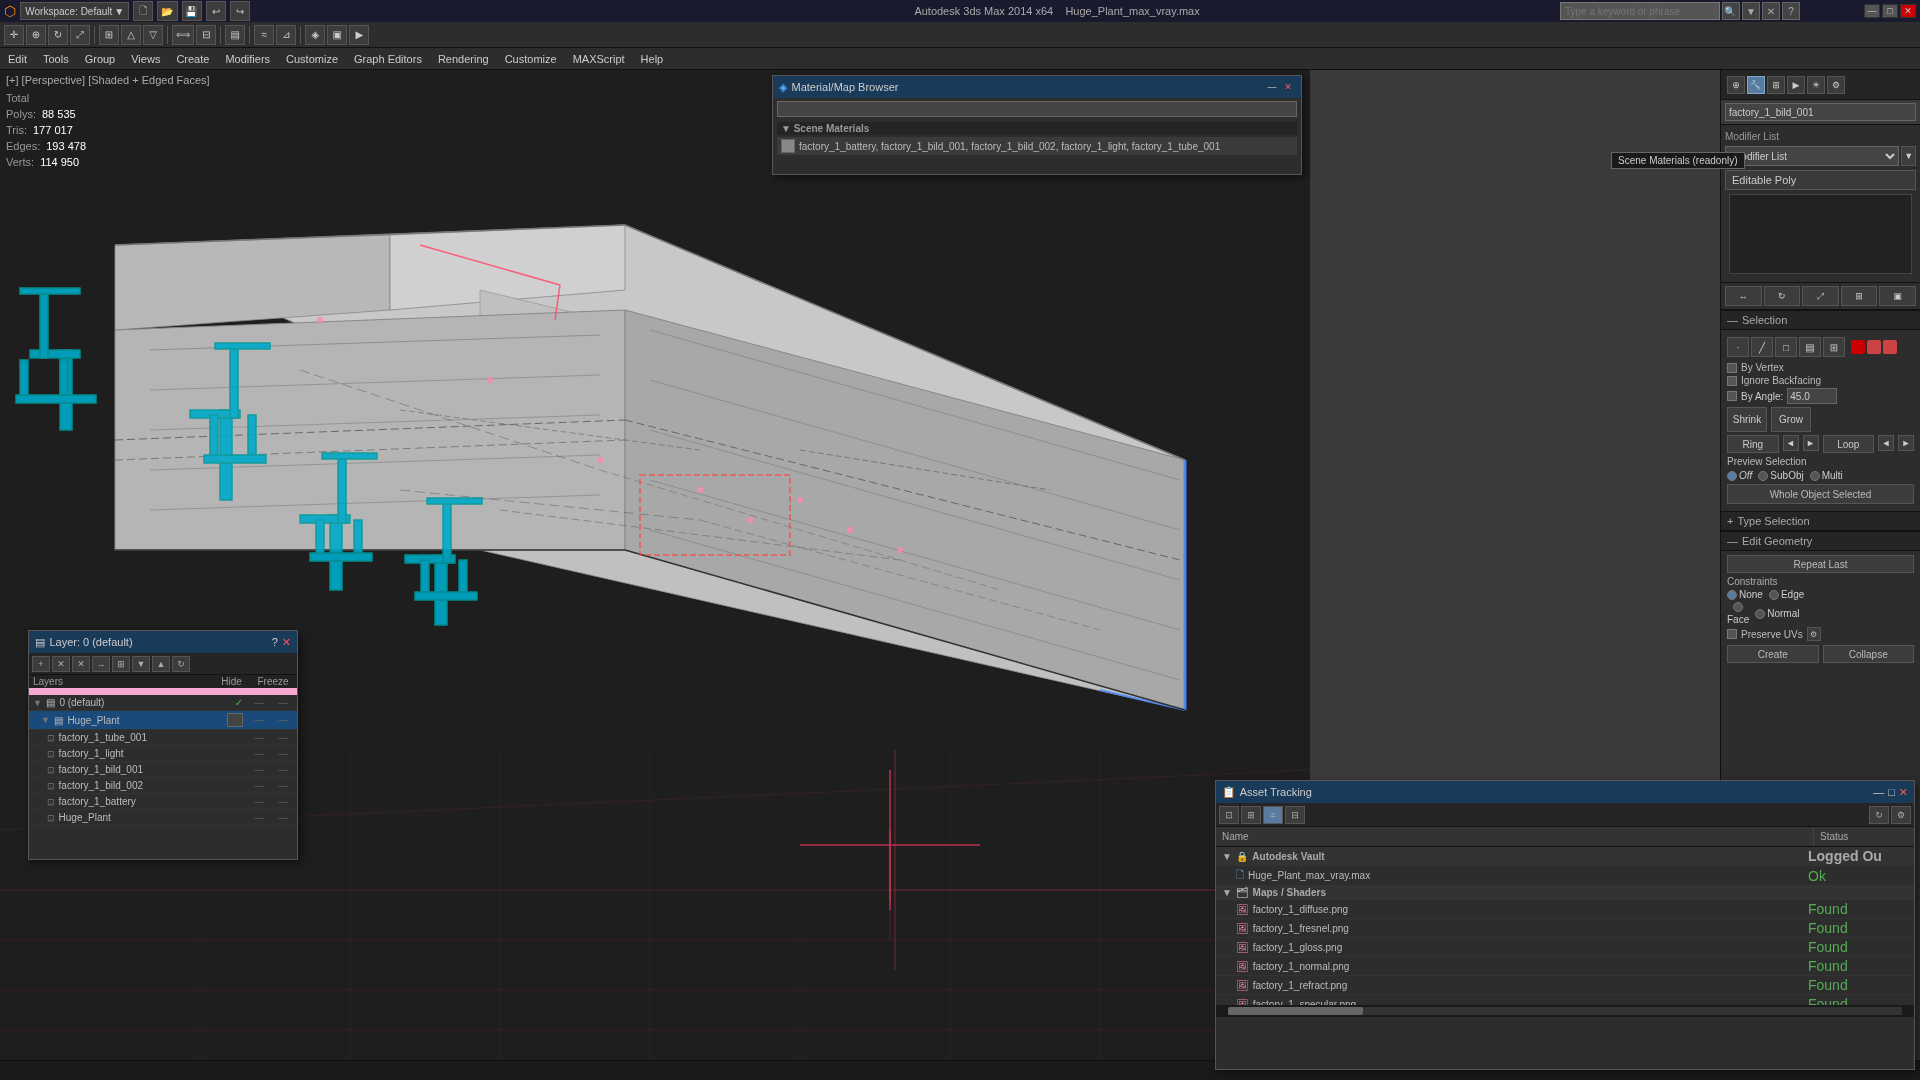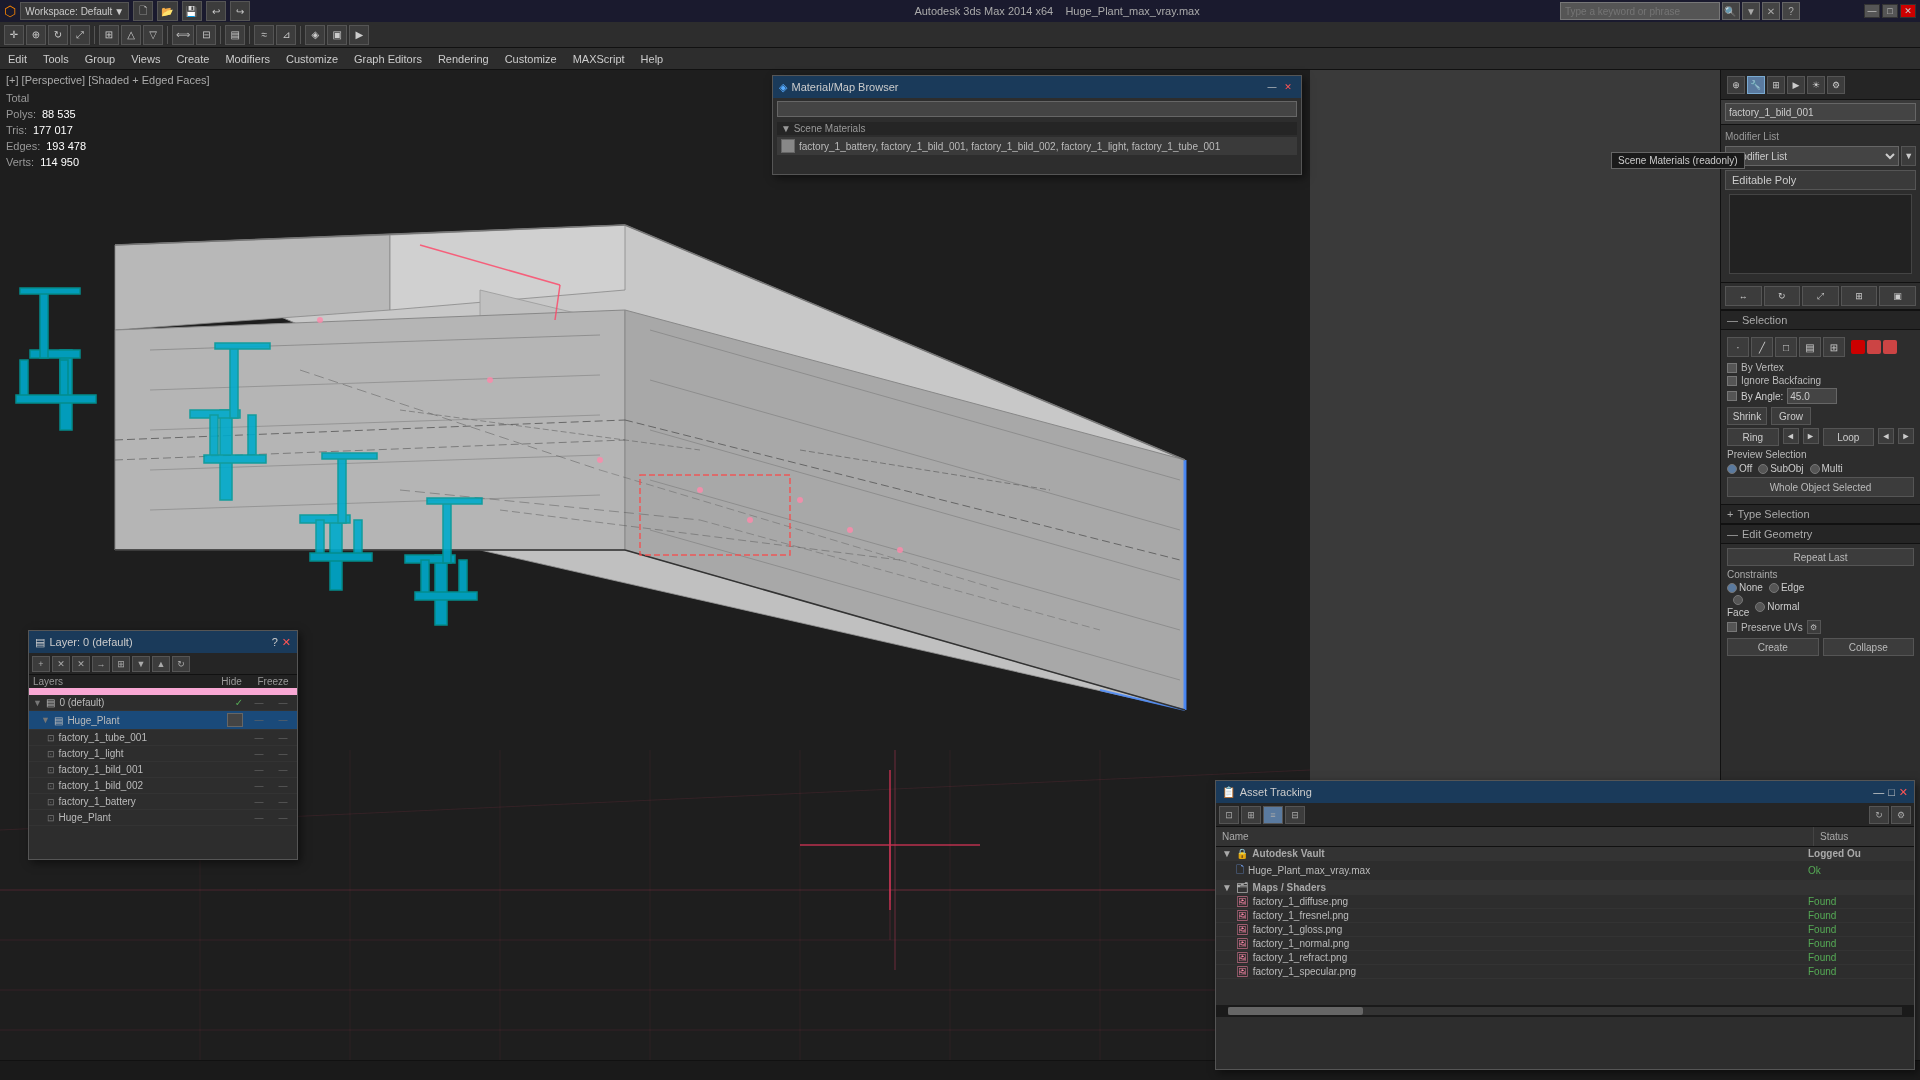--- a/index.html
+++ b/index.html
@@ -303,21 +303,21 @@
     .angle-input {
       width: 50px;
       height: 16px;
       background: #444;
       border: 1px solid #666;
       color: #ccc;
       font-size: 10px;
       padding: 0 2px;
     }
     .small-btn {
-      height: 18px;
+      height: 25px;
       min-width: 40px;
       background: #3c3c3c;
       border: 1px solid #555;
       color: #ccc;
       font-size: 10px;
       display: flex;
       align-items: center;
       justify-content: center;
       cursor: pointer;
       padding: 0 4px;
@@ -470,20 +470,21 @@
     }
     #scene-materials-section {
       padding: 2px 4px;
     }
     .scene-mat-header {
       font-size: 10px;
       color: #999;
       margin-bottom: 2px;
       padding: 1px 4px;
       background: #252525;
+      font-weight: bold;
     }
     .mat-row {
       display: flex;
       align-items: center;
       gap: 4px;
       padding: 2px 4px;
       background: #3a3a3a;
     }
     .mat-color-box {
       width: 14px;
@@ -718,21 +719,21 @@
       cursor: pointer;
     }
     .asset-row-name {
       flex: 1;
       display: flex;
       align-items: center;
       gap: 4px;
     }
     .asset-status {
       width: 100px;
-      font-size: 10px;
+      font-size: 14px;
     }
     .status-ok { color: #5a5; }
     .status-found { color: #5a5; }
     .status-logged { color: #aaa; }
 
     
     #status-bar {
       position: absolute;
       bottom: 0;
       left: 0;
@@ -1090,21 +1091,21 @@
       <div class="icon-btn">►</div>
       <div class="ring-btn">Loop</div>
       <div class="icon-btn">◄</div>
       <div class="icon-btn">►</div>
     </div>
 
     <div id="preview-row">
       <span>Preview Selection</span>
     </div>
     <div style="display:flex;align-items:center;gap:6px;margin:2px 0;font-size:10px;">
-      <div style="display:flex;align-items:center;gap:2px;">
+      <div style="display:flex;align-items:center;gap:2px;font-style:italic;">
         <div class="radio checked"></div>
         <span>Off</span>
       </div>
       <div style="display:flex;align-items:center;gap:2px;">
         <div class="radio"></div>
         <span>SubObj</span>
       </div>
       <div style="display:flex;align-items:center;gap:2px;">
         <div class="radio"></div>
         <span>Multi</span>

